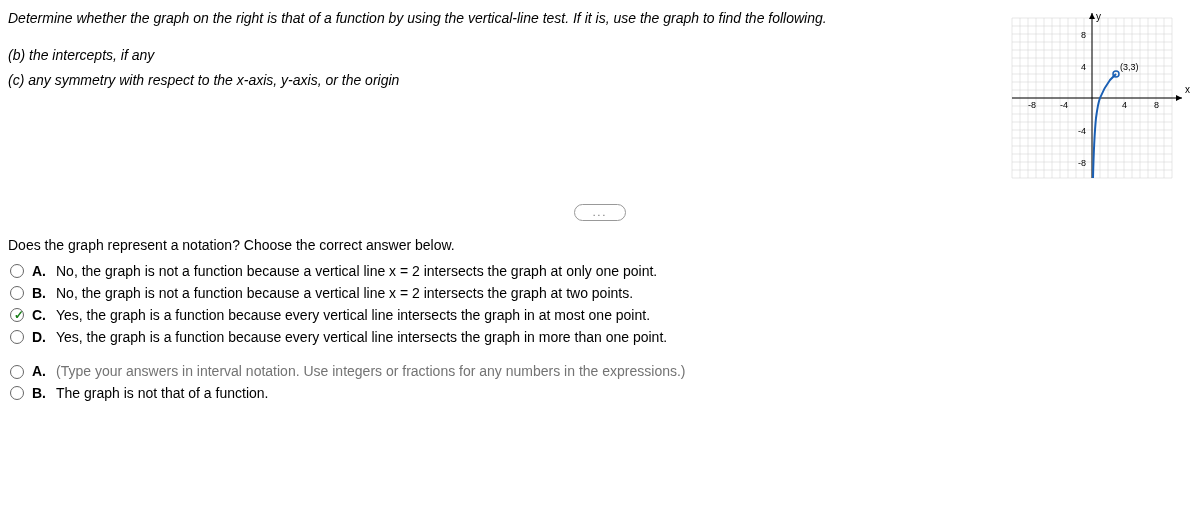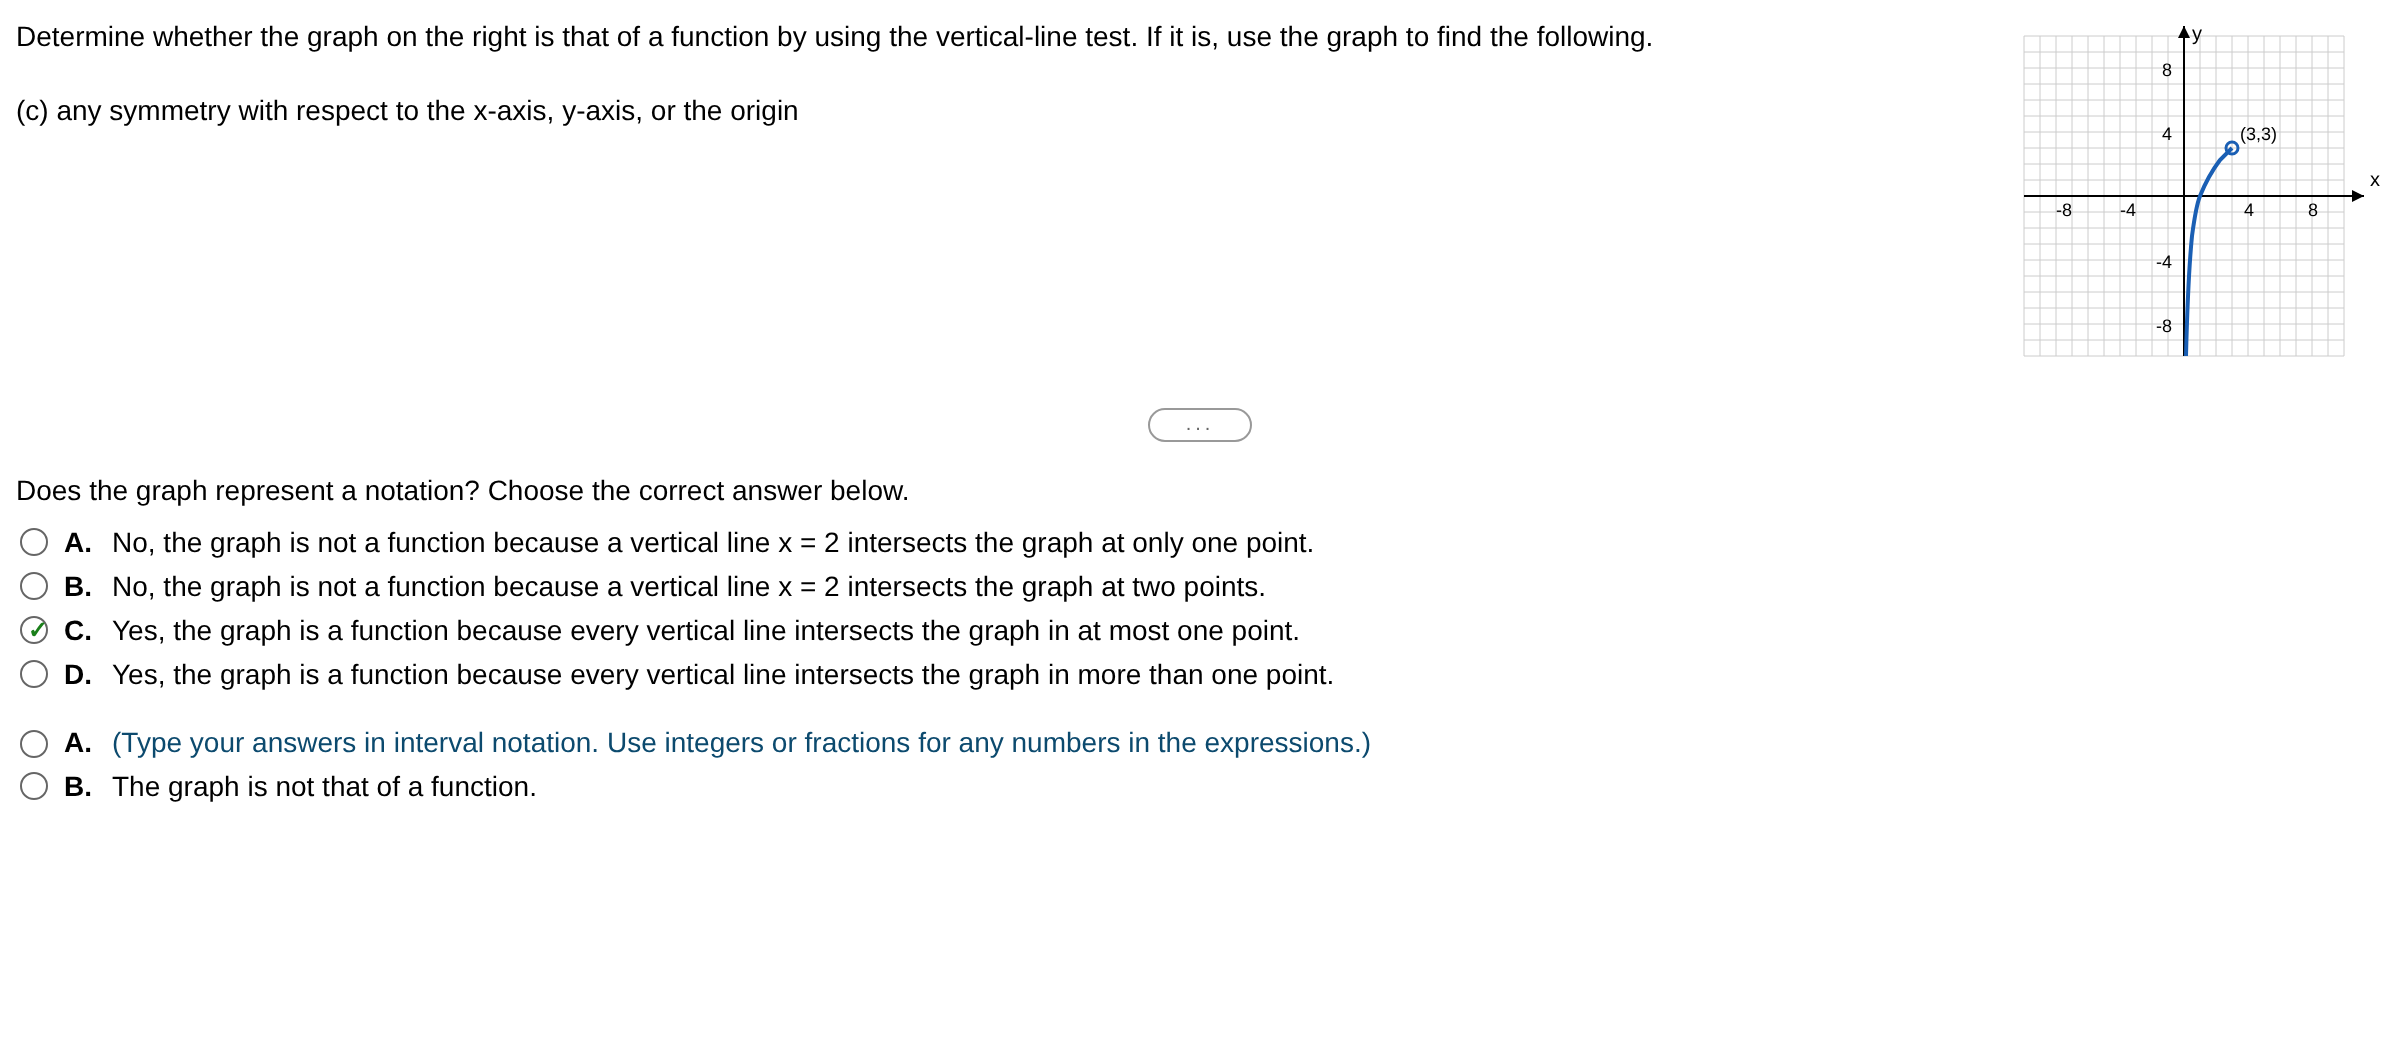--- a/index.html
+++ b/index.html
@@ -1,40 +1,41 @@
 <!DOCTYPE html>
 <html><head>
   <meta charset="utf-8">
   <style>
     * { box-sizing: border-box; margin: 0; padding: 0; }
     body { font-family: Arial, sans-serif; font-size: 14px; color: #000; padding: 8px; background: #fff; }
     .top-section { display: flex; align-items: flex-start; gap: 20px; }
-    .question-text { flex: 1; line-height: 1.5; }
+    .question-text { flex: 1; line-height: 1.5; font-style: italic; }
     .question-text p { margin-bottom: 4px; }
     .graph-container { flex-shrink: 0; position: relative; width: 200px; height: 180px; }
     .graph-svg { width: 100%; height: 100%; }
     .ellipsis-btn { display: flex; justify-content: center; margin: 16px 0; }
     .ellipsis { border: 1px solid #999; border-radius: 14px; padding: 2px 18px; font-size: 10px; color: #666; letter-spacing: 2px; cursor: pointer; }
     .question-block { margin-bottom: 18px; }
     .q-prompt { margin-bottom: 10px; }
     .choice { display: flex; align-items: center; gap: 8px; margin: 6px 0; padding-left: 2px; }
     .radio { width: 14px; height: 14px; border: 1px solid #666; border-radius: 50%; display: inline-flex; align-items: center; justify-content: center; flex-shrink: 0; position: relative; }
     .radio.selected::after { content: '✓'; position: absolute; color: #1a7f1a; font-size: 12px; font-weight: bold; left: 3px; top: -1px; }
     .choice-letter { font-weight: bold; margin-right: 2px; }
     .choice-text { }
     .answer-box { display: inline-block; width: 20px; height: 16px; border: 1px solid #888; background: #f0f0f0; vertical-align: middle; margin: 0 2px; }
-    .instruction-text { color: #0c4a6e; }
+    .instruction-text { color: #737373; }
   </style>
 </head>
 <body>
 
 <div class="top-section">
   <div class="question-text">
     <p>Determine whether the graph on the right is that of a function by using the vertical-line test. If it is, use the graph to find the following.</p>
     <p style="height:8px"></p>
+    <p>(b) the intercepts, if any</p>
     <p>(c) any symmetry with respect to the x-axis, y-axis, or the origin</p>
   </div>
   <div class="graph-container">
     <svg class="graph-svg" viewBox="0 0 200 180">
 
       <g stroke="#ccc" stroke-width="0.5">
         <line x1="20" y1="10" x2="20" y2="170"></line>
           <line x1="28" y1="10" x2="28" y2="170"></line>
           <line x1="36" y1="10" x2="36" y2="170"></line>
           <line x1="44" y1="10" x2="44" y2="170"></line>

